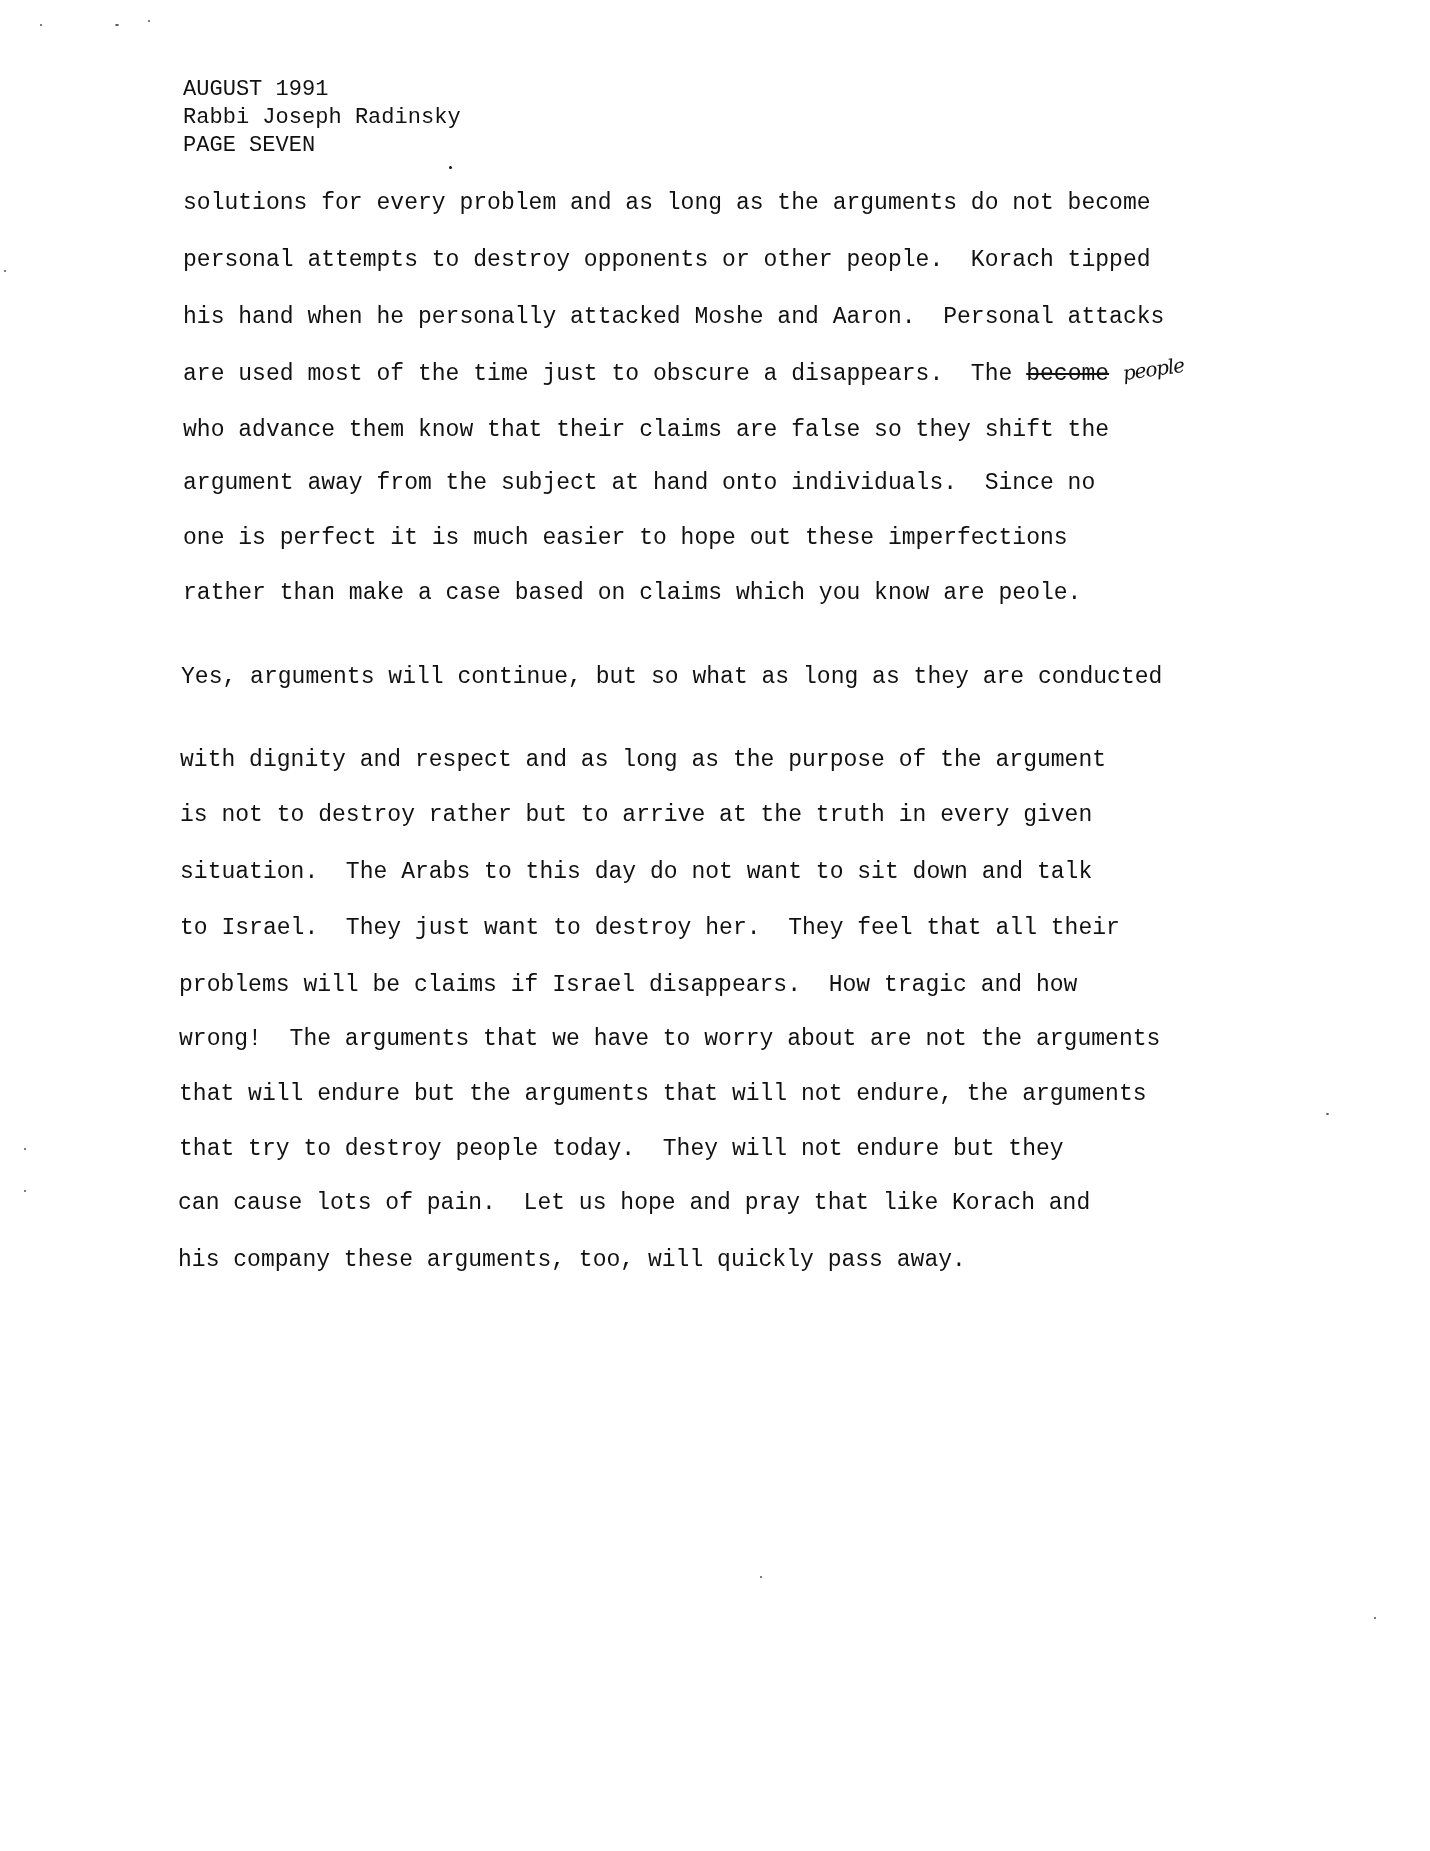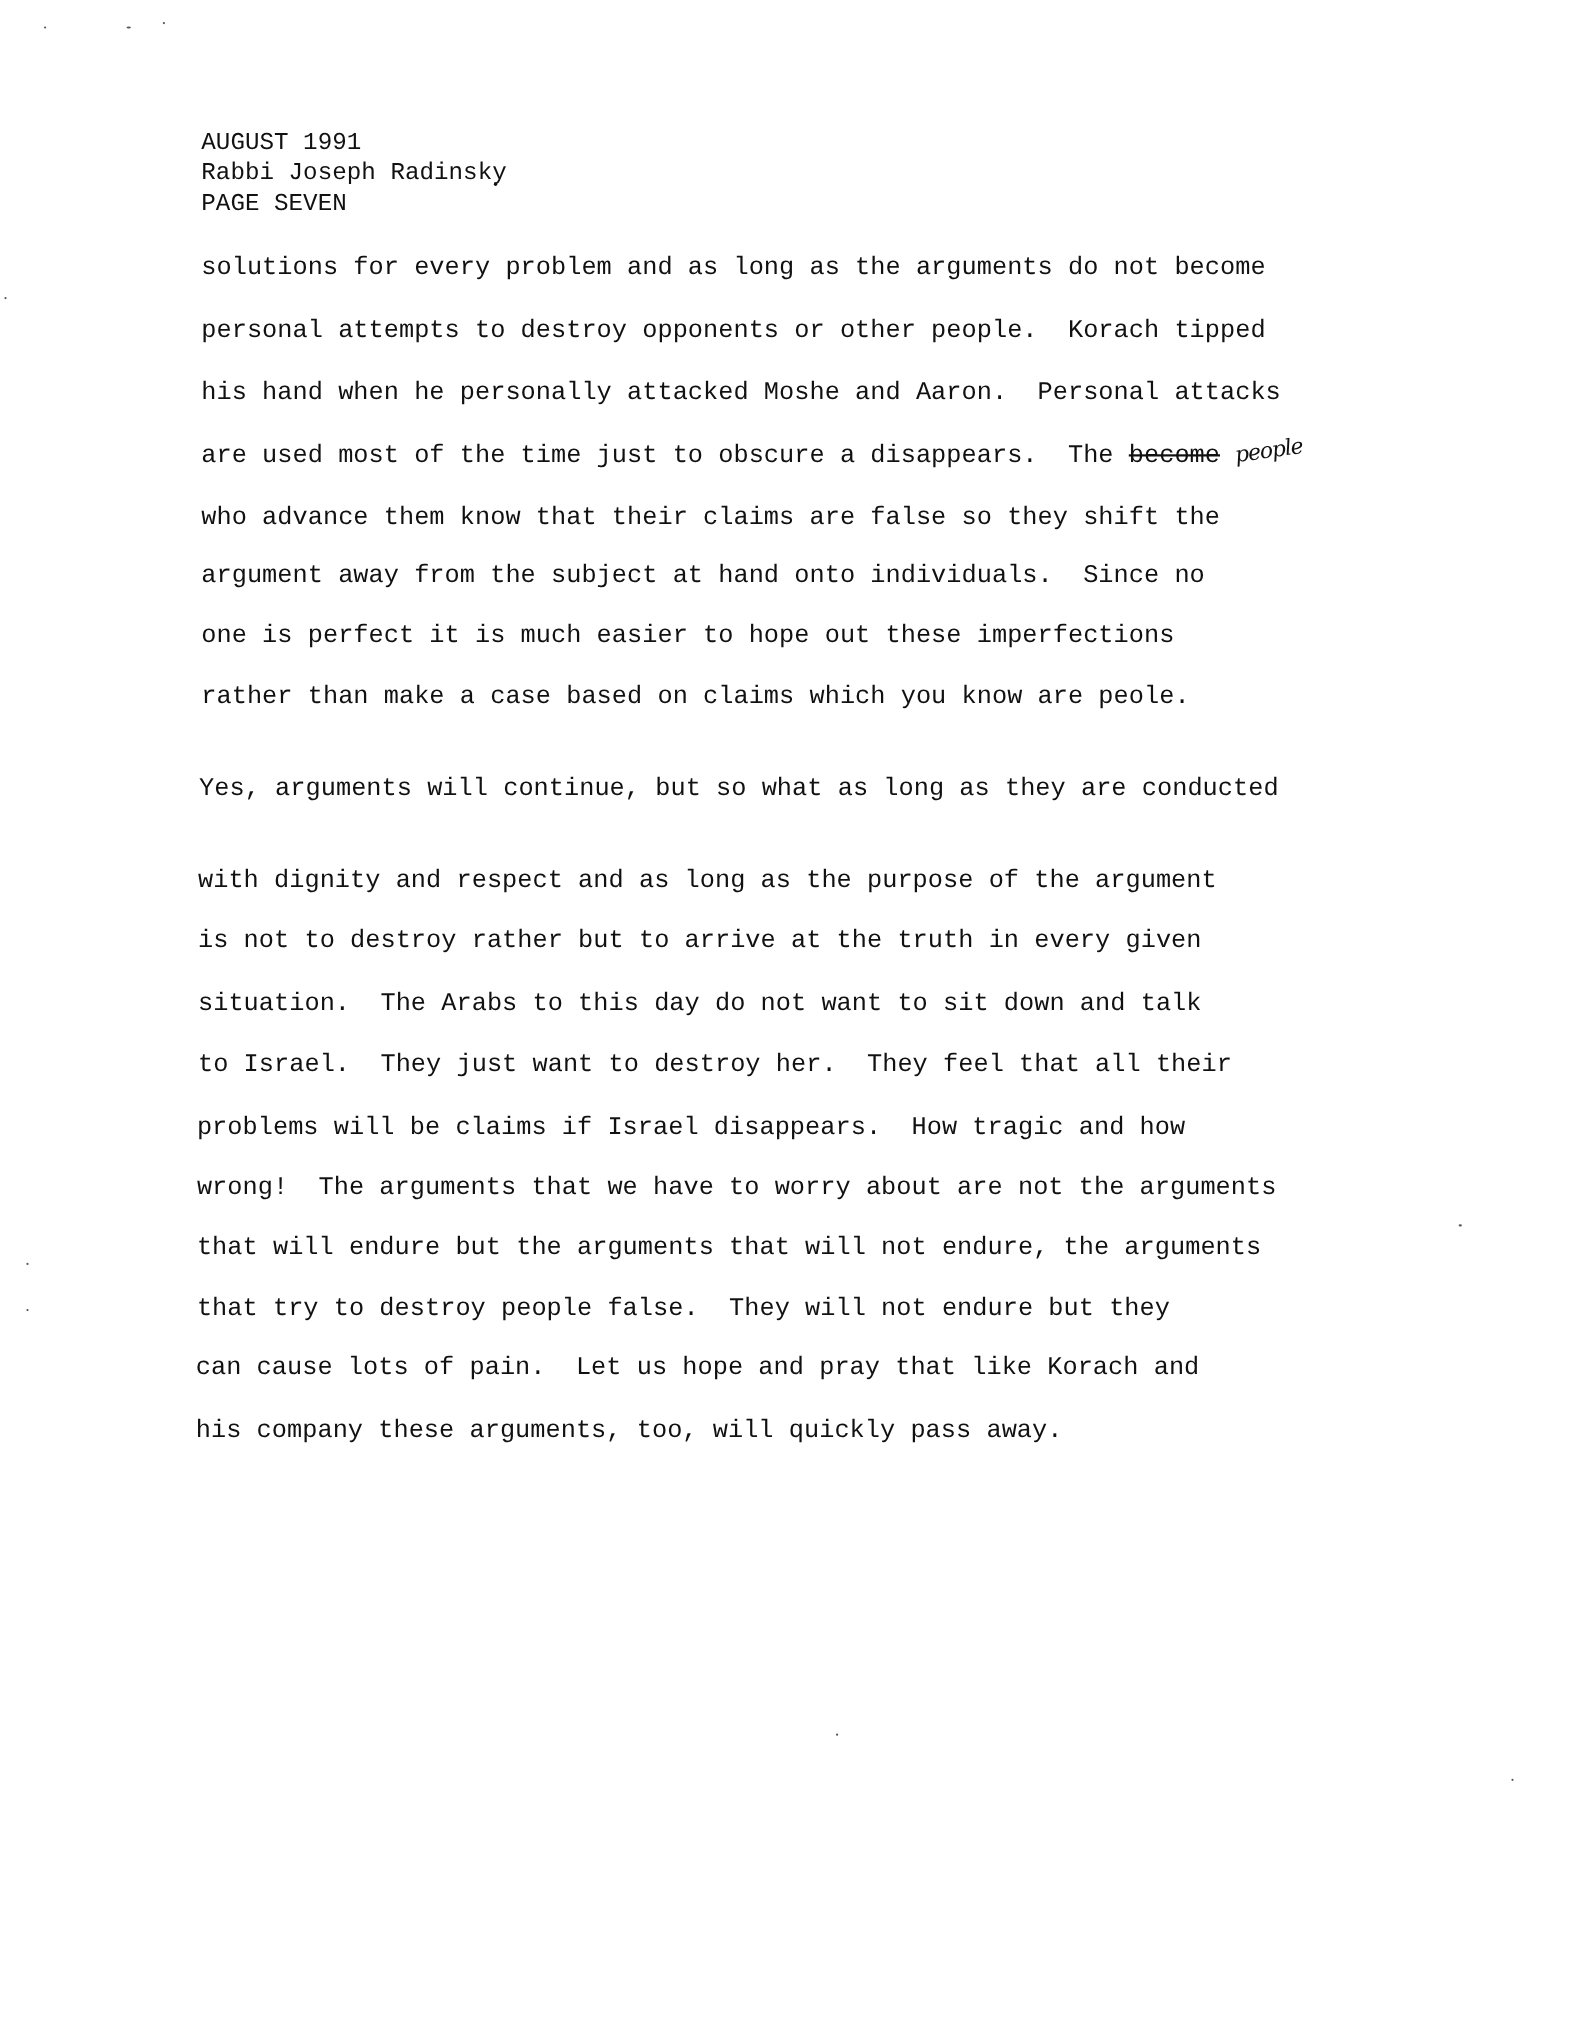--- a/index.html
+++ b/index.html
@@ -1,18 +1,18 @@
 <!DOCTYPE html>
 <html><head>
 <meta charset="utf-8">
 <style>
   html, body { margin:0; padding:0; background:#fff; }
   body { width:1430px; height:1851px; position:relative; overflow:hidden;
          font-family:"Liberation Mono", "DejaVu Sans Mono", monospace; color:#111; }
-  .line { position:absolute; left:183px; font-size:23px; white-space:pre; line-height:1; letter-spacing:0.02px;margin-top:40px; }
+  .line { position:absolute; left:183px; font-size:23px; white-space:pre; line-height:1; letter-spacing:0.02px; }
   .hdr { font-size:22px; }
   .strike { text-decoration: line-through; text-decoration-thickness:2px; }
   .hand { font-family:"DejaVu Serif", serif; font-style:italic; font-size:20px; display:inline-block; transform:rotate(-8deg) translateY(-4px); letter-spacing:-1px; }
   .speck { position:absolute; width:2px; height:2px; background:#555; border-radius:50%; }
 </style>
 </head>
 <body>
 
 <div>
   <div>
@@ -34,21 +34,21 @@
 
   <div>
     <div class="line" style="top:666px;left:181px">Yes, arguments will continue, but so what as long as they are conducted</div>
     <div class="line" style="top:749px;left:180px">with dignity and respect and as long as the purpose of the argument</div>
     <div class="line" style="top:804px;left:180px">is not to destroy rather but to arrive at the truth in every given</div>
     <div class="line" style="top:861px;left:180px">situation.  The Arabs to this day do not want to sit down and talk</div>
     <div class="line" style="top:917px;left:180px">to Israel.  They just want to destroy her.  They feel that all their</div>
     <div class="line" style="top:974px;left:179px">problems will be claims if Israel disappears.  How tragic and how</div>
     <div class="line" style="top:1028px;left:179px">wrong!  The arguments that we have to worry about are not the arguments</div>
     <div class="line" style="top:1083px;left:179px">that will endure but the arguments that will not endure, the arguments</div>
-    <div class="line" style="top:1138px;left:179px">that try to destroy people false.  They will not endure but they</div>
+    <div class="line" style="top:1138px;left:179px">that try to destroy people today.  They will not endure but they</div>
     <div class="line" style="top:1192px;left:178px">can cause lots of pain.  Let us hope and pray that like Korach and</div>
     <div class="line" style="top:1249px;left:178px">his company these arguments, too, will quickly pass away.</div>
   </div>
 
   <div>
     <span class="speck" style="left:40px;top:24px"></span>
     <span class="speck" style="left:115px;top:24px;width:4px"></span>
     <span class="speck" style="left:148px;top:20px"></span>
     <span class="speck" style="left:449px;top:166px;width:3px;height:3px;background:#111"></span>
     <span class="speck" style="left:4px;top:270px"></span>

